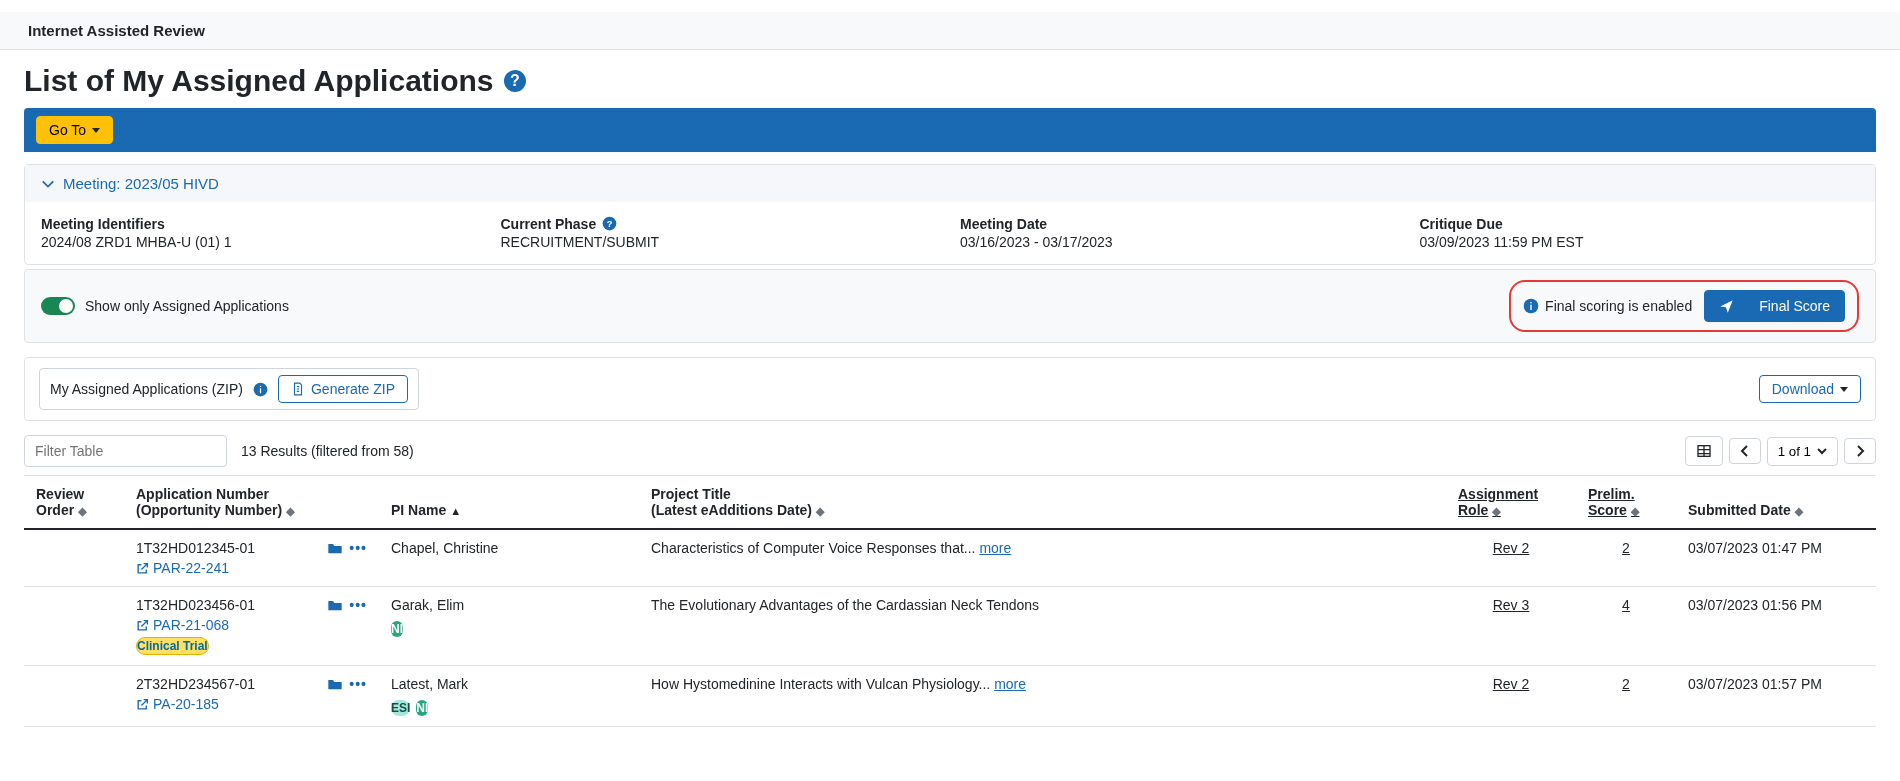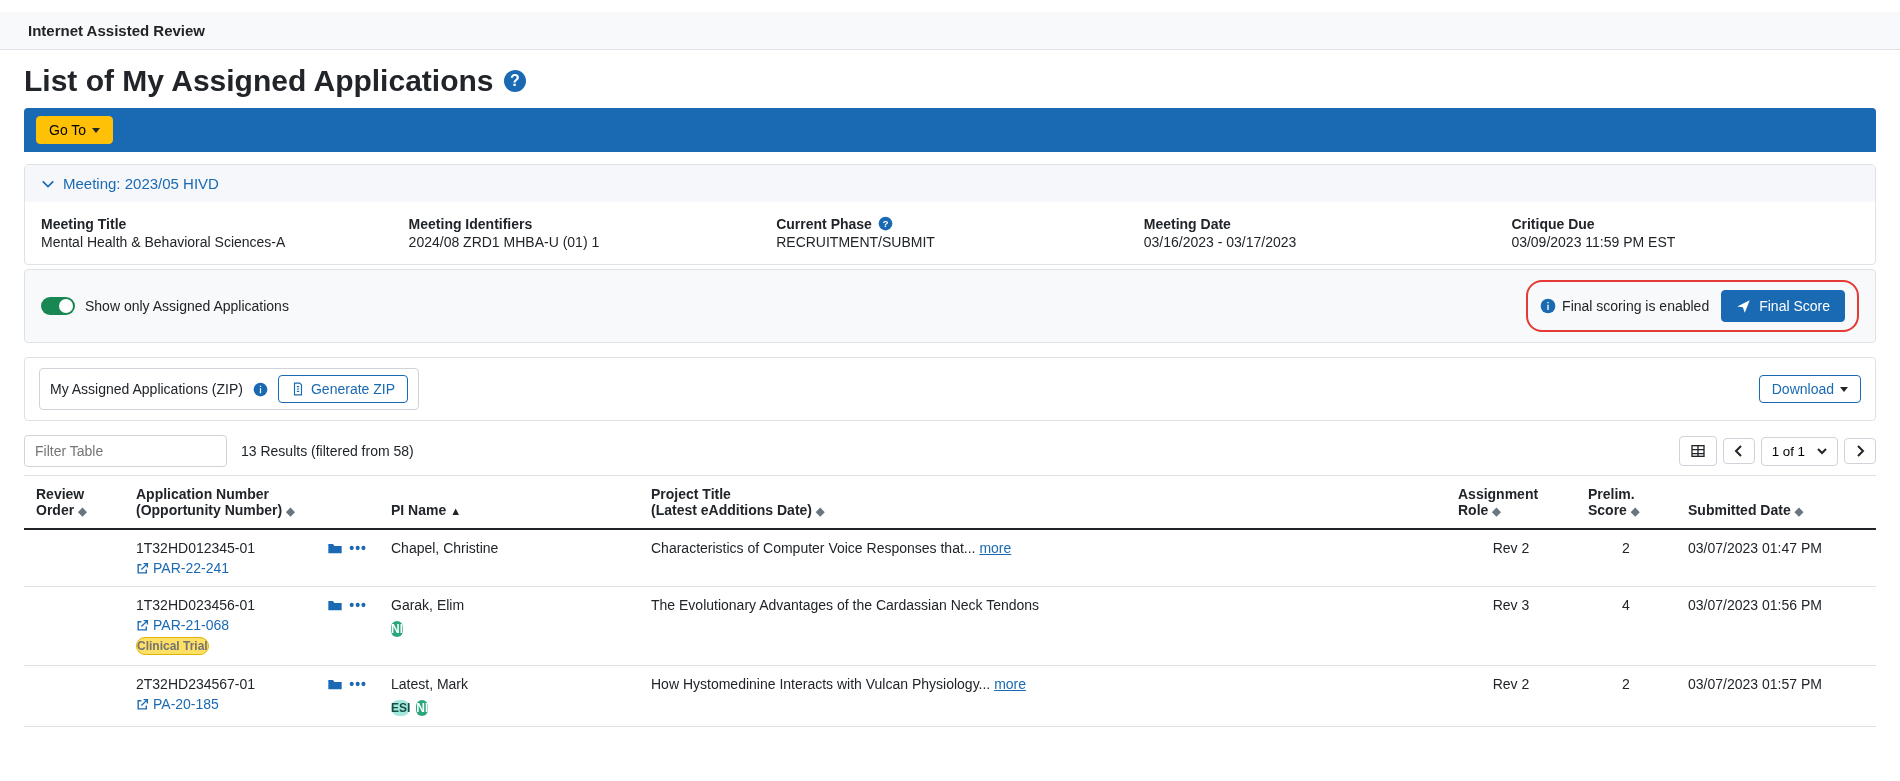--- a/index.html
+++ b/index.html
@@ -18,50 +18,50 @@
 .meta-col { flex: 1 1 18%; min-width: 180px; }
 .meta-label { font-weight: 700; margin-bottom: 2px; }
 .meta-value { color: #212529; }
 .inline-help { display: inline-block; vertical-align: -2px; margin-left: 2px; }
 .toolbar-card { border: 1px solid #dee2e6; border-radius: 4px; background: #f8f9fa; padding: 10px 16px; display: flex; align-items: center; justify-content: space-between; margin-bottom: 14px; }
 .toggle-wrap { display: flex; align-items: center; gap: 10px; }
 .toggle { width: 34px; height: 18px; background: #198754; border-radius: 10px; position: relative; cursor: pointer; }
 .toggle-knob { width: 14px; height: 14px; background: #fff; border-radius: 50%; position: absolute; top: 2px; right: 2px; }
 .final-score-wrap { display: flex; align-items: center; gap: 12px; border: 2px solid #e53935; border-radius: 16px; padding: 8px 12px; }
 .final-score-msg { color: #212529; display: flex; align-items: center; gap: 6px; }
-.btn-primary { background: #1a69b3; color: #fff; border: 1px solid #1a69b3; border-radius: 4px; padding: 7px 14px; cursor: pointer; display: inline-flex; align-items: center; gap: 8px; font-size: 14px; }
+.btn-primary { background: #1a69b3; color: #fff; border: 1px solid #1a69b3; border-radius: 4px; padding: 7px 14px; cursor: pointer; display: inline-flex; align-items: center; gap: 25px; font-size: 14px; }
 .zip-card { border: 1px solid #dee2e6; border-radius: 4px; padding: 10px 14px; display: flex; align-items: center; justify-content: space-between; margin-bottom: 14px; }
 .zip-left { display: flex; align-items: center; gap: 10px; border: 1px solid #ced4da; border-radius: 4px; padding: 6px 10px; }
 .btn-outline { background: #fff; color: #1a69b3; border: 1px solid #1a69b3; border-radius: 4px; padding: 5px 12px; cursor: pointer; display: inline-flex; align-items: center; gap: 6px; font-size: 14px; }
 .filter-row { display: flex; align-items: center; justify-content: space-between; margin-bottom: 8px; }
 .filter-left { display: flex; align-items: center; gap: 14px; }
 .filter-input { border: 1px solid #ced4da; border-radius: 4px; padding: 7px 10px; width: 203px; font-size: 14px; }
 .results-text { color: #212529; }
 .pager { display: flex; align-items: center; gap: 6px; }
-.pager-btn { border: 1px solid #ced4da; background: #fff; border-radius: 4px; padding: 6px 10px; cursor: pointer; display: inline-flex; align-items: center; gap: 12px; }
+.pager-btn { border: 1px solid #ced4da; background: #fff; border-radius: 4px; padding: 6px 10px; cursor: pointer; display: inline-flex; align-items: center; gap: 6px; }
 table.data { width: 100%; border-collapse: collapse; }
 table.data thead th { text-align: left; font-weight: 700; padding: 10px 12px; border-top: 1px solid #dee2e6; border-bottom: 2px solid #212529; vertical-align: bottom; font-size: 14px; }
 table.data tbody td { padding: 10px 12px; border-bottom: 1px solid #dee2e6; vertical-align: top; }
 .sort-icon { color: #6c757d; margin-left: 4px; font-size: 11px; }
 .sort-active { color: #212529; }
 .link { color: #1a69b3; text-decoration: underline; cursor: pointer; }
 .linkish { color: #1a69b3; cursor: pointer; }
 .app-num-cell .row1 { display: flex; align-items: center; gap: 8px; justify-content: space-between; }
 .app-num-text { color: #212529; }
 .opp-row { display: flex; align-items: center; gap: 4px; margin-top: 4px; }
 .badge { display: inline-block; border-radius: 10px; padding: 1px 0; font-size: 12px; font-weight: 600; margin-top: 4px; }
-.badge-yellow { background: #ffe066; color: #737373; border: 1px solid #e0b400; }
+.badge-yellow { background: #ffe066; color: #0369a1; border: 1px solid #e0b400; }
 .badge-green { background: #28a77f; color: #fff; }
 .badge-teal { background: #a3e8dd; color: #1a4d44; }
 .pi-badges { margin-top: 4px; display: flex; gap: 6px; }
 .action-icons { display: inline-flex; gap: 6px; align-items: center; }
 .ellipsis { color: #1a69b3; font-weight: 700; letter-spacing: 1px; cursor: pointer; }
 svg { display: block; }
 .th-sub { font-weight: 700; }
-.center { text-align: center; }
+.center { text-align: center; text-decoration: underline; }
 </style>
 </head>
 <body>
 
 <div class="top-bar">Internet Assisted Review</div>
 
 <div class="container">
   <div class="page-title-row">
     <h1 class="page-title">List of My Assigned Applications</h1>
     <span>
@@ -80,24 +80,20 @@
   </div>
 
   <div class="meeting-card">
     <div class="meeting-header">
       <svg width="14" height="14" viewBox="0 0 16 16">
           <path d="M2 5 l6 6 l6 -6" stroke="#1a69b3" stroke-width="2" fill="none"></path>
         </svg>
       <span>Meeting:  2023/05 HIVD</span>
     </div>
     <div class="meeting-body">
-      <div class="meta-col">
-        <div class="meta-label">Meeting Title</div>
-        <div class="meta-value">Mental Health &amp; Behavioral Sciences-A</div>
-      </div>
       <div class="meta-col">
         <div class="meta-label">Meeting Identifiers</div>
         <div class="meta-value">2024/08 ZRD1 MHBA-U (01) 1</div>
       </div>
       <div class="meta-col">
         <div class="meta-label">
           <span>Current Phase</span>
           <span class="inline-help">
             <svg width="15" height="15" viewBox="0 0 24 24">
                 <circle cx="12" cy="12" r="11" fill="#1a69b3"></circle>

